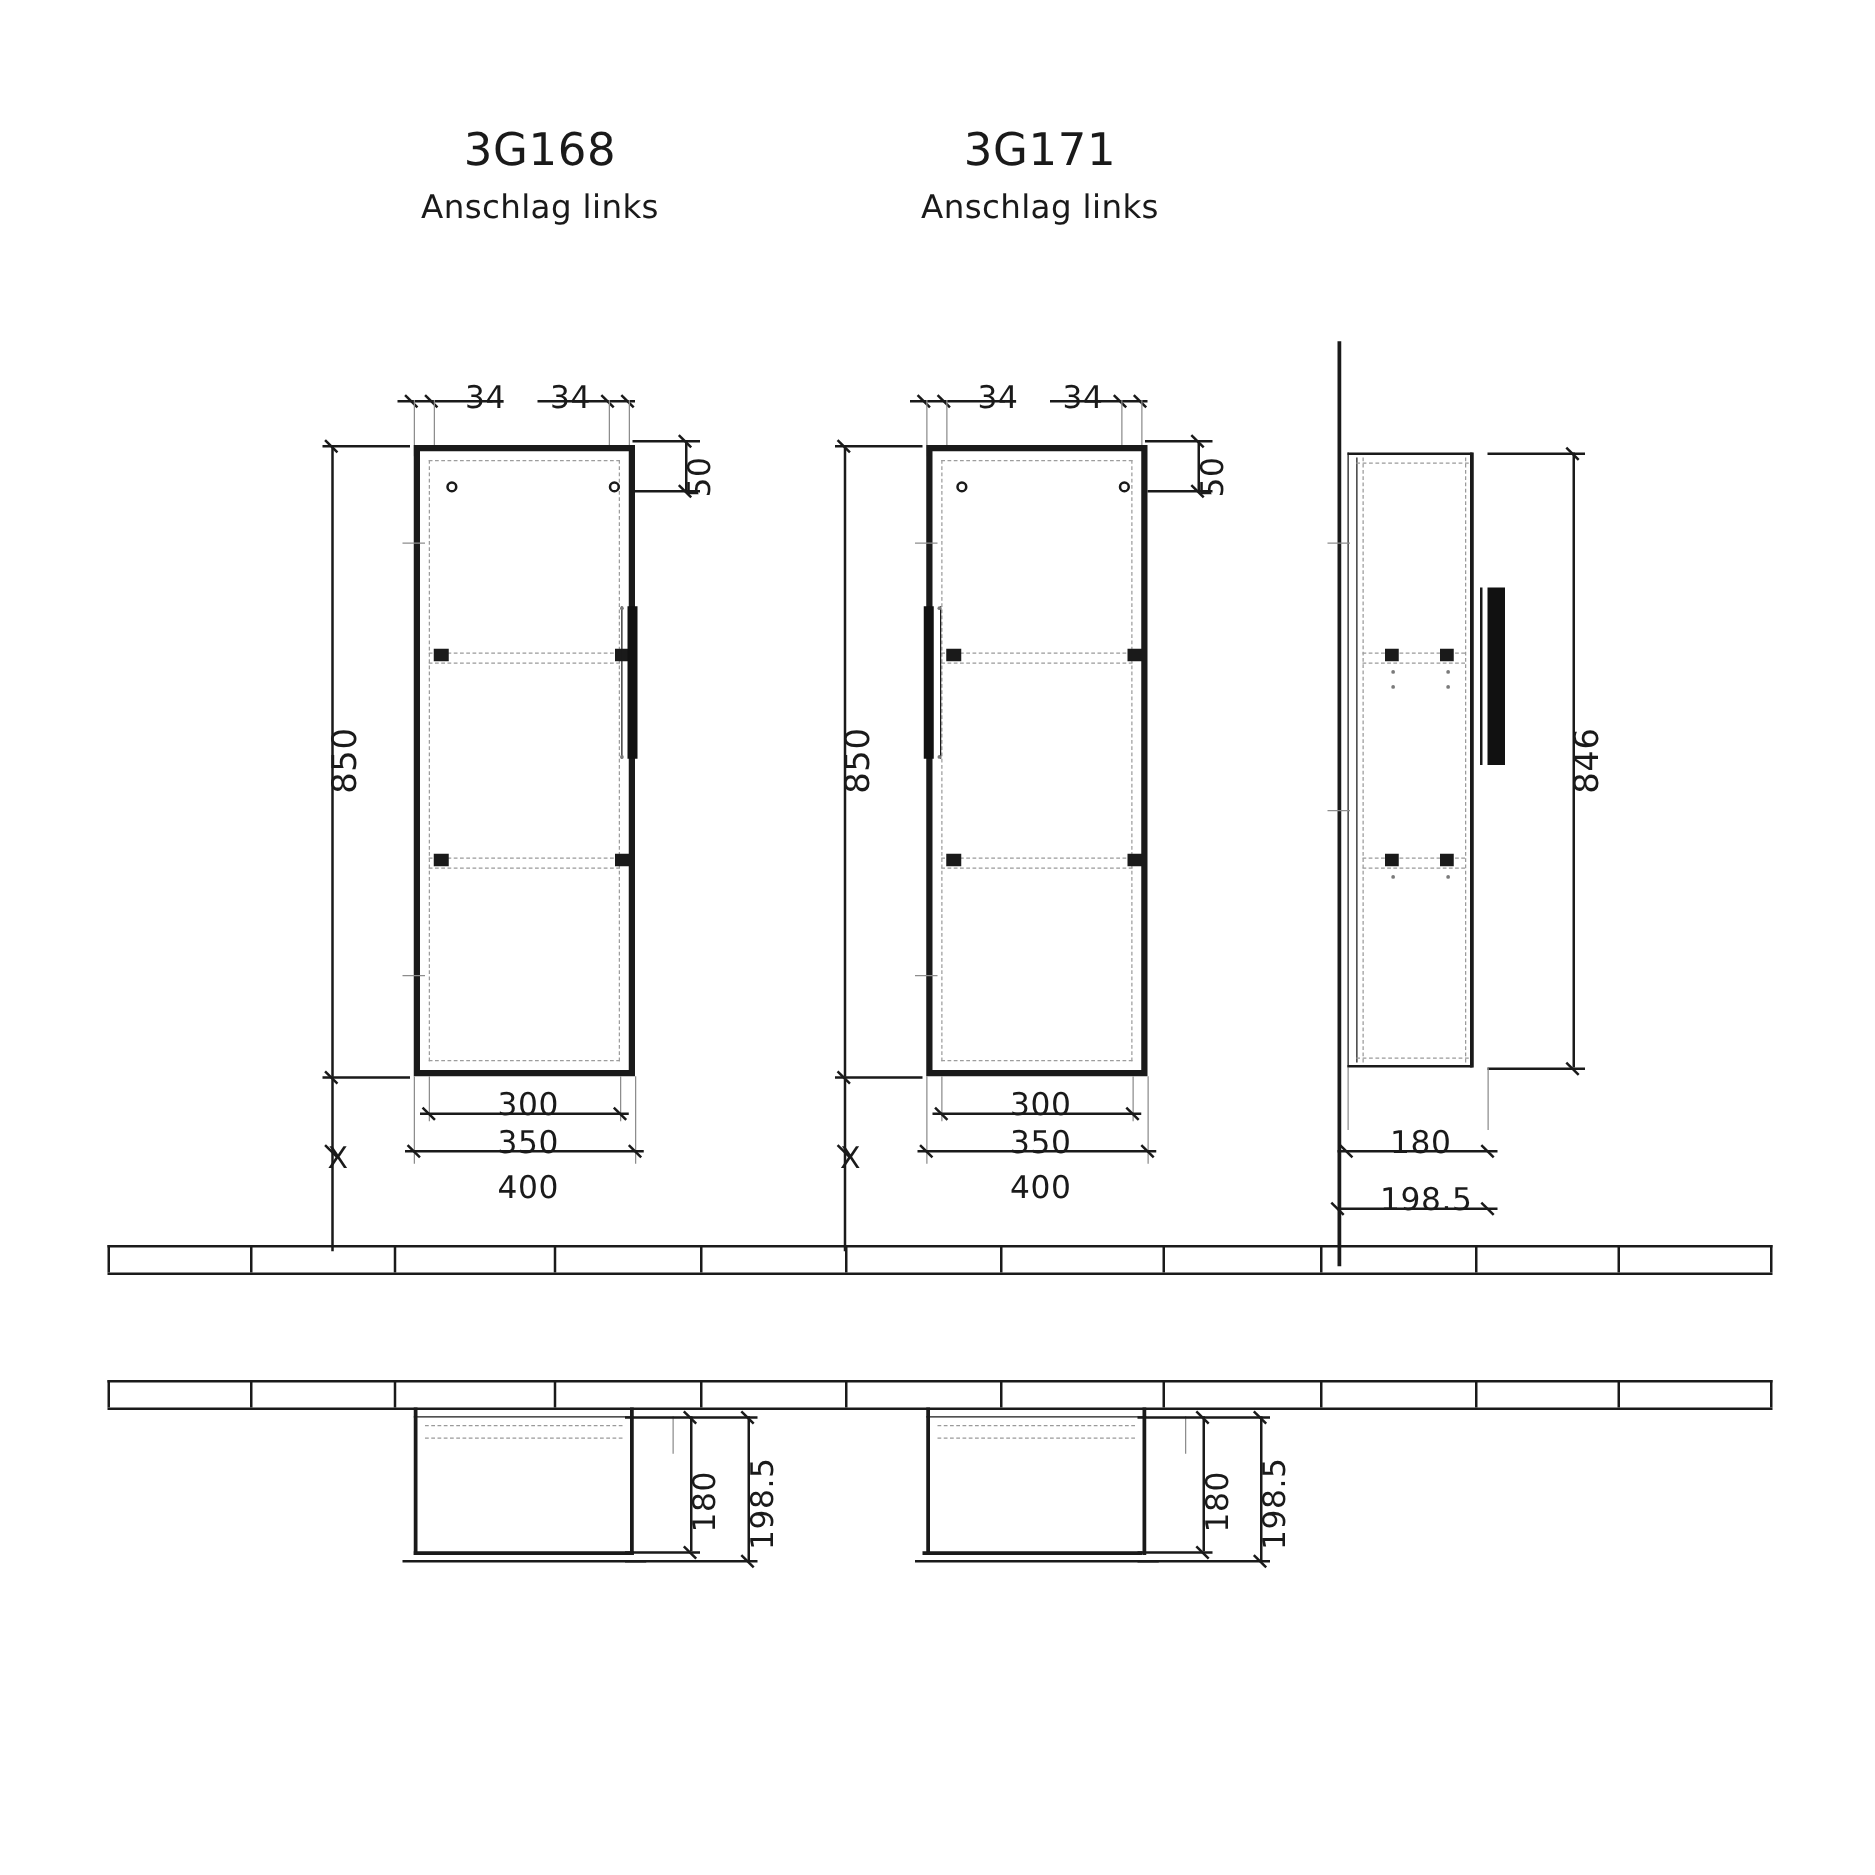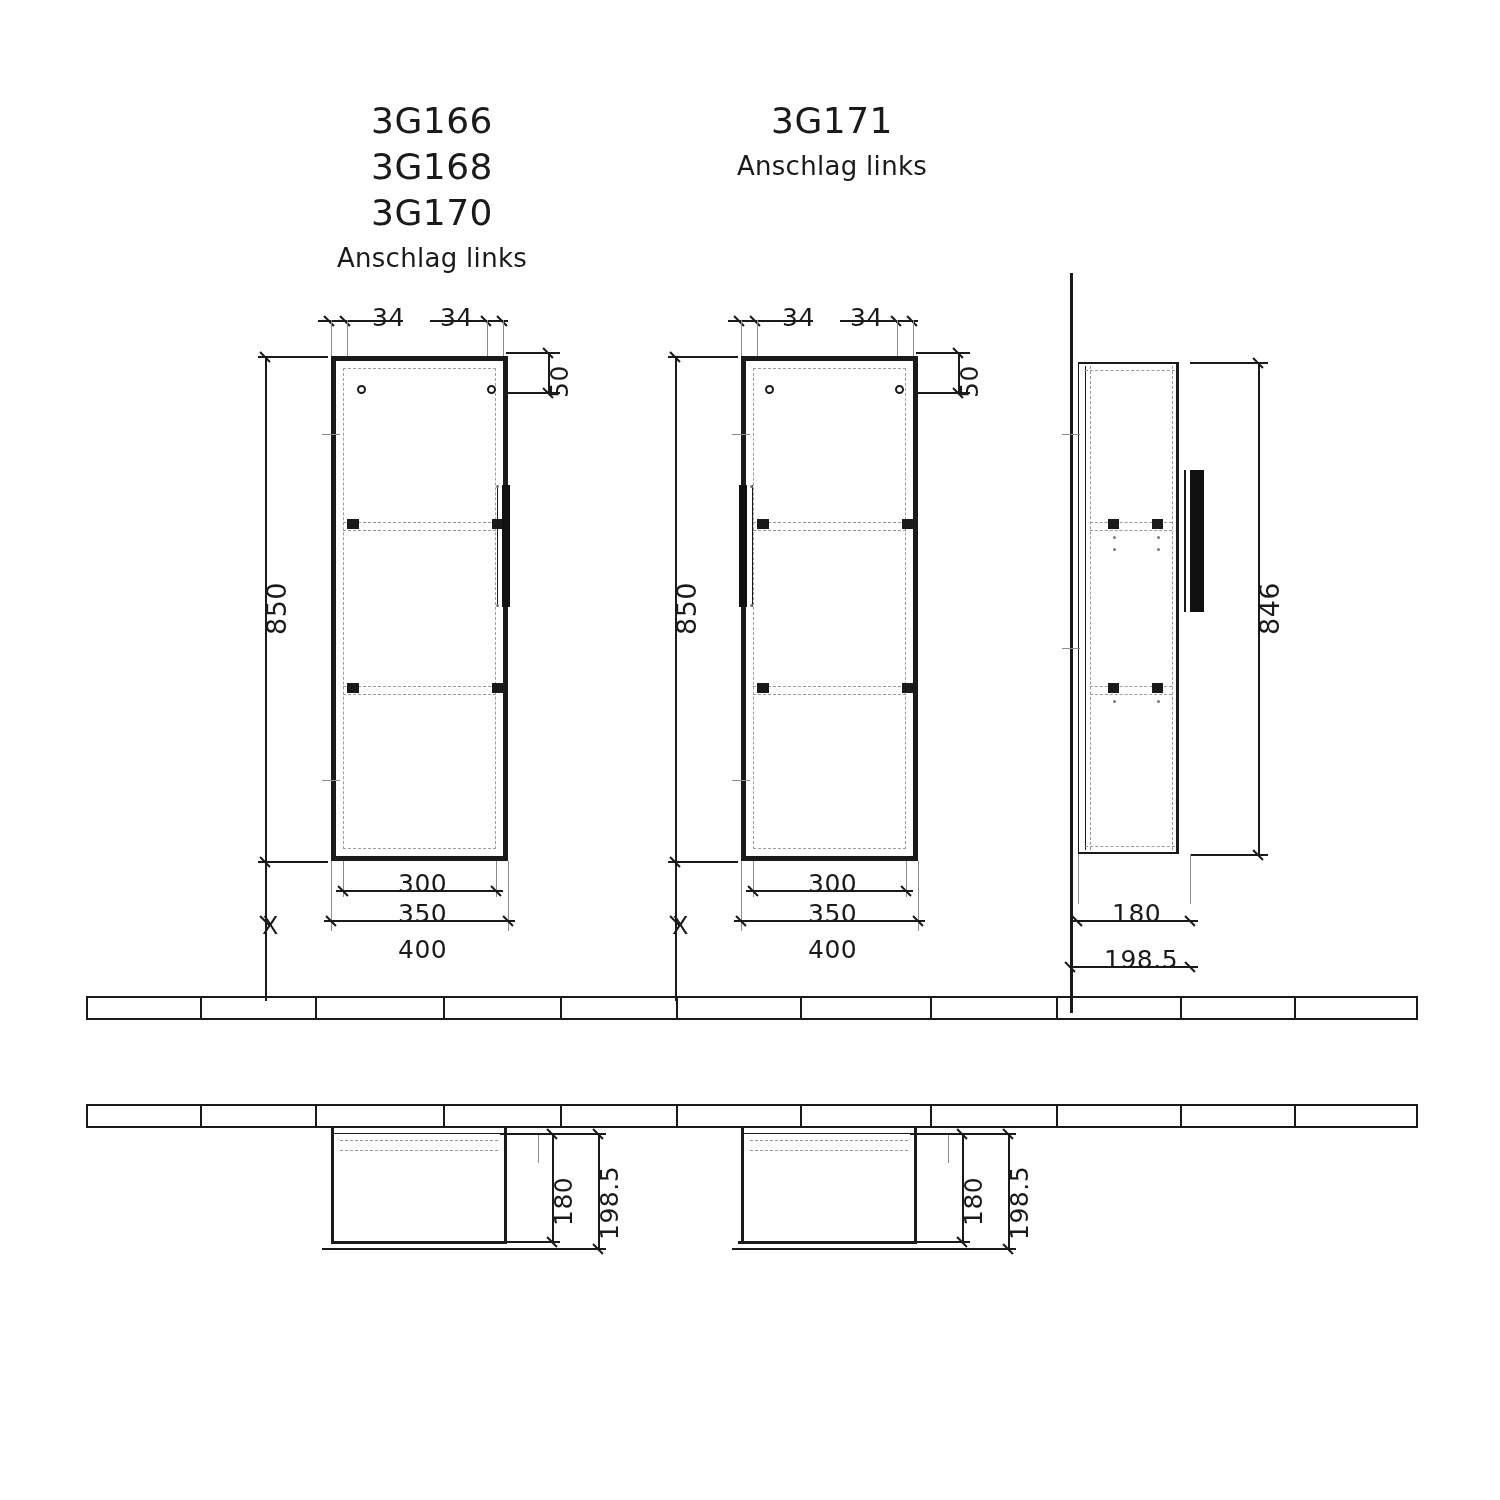--- a/index.html
+++ b/index.html
@@ -120,23 +120,21 @@
     font-size: 24px;
     color: #1a1a1a;
   }
 </style>
 </head>
 <body>
 
 <div id="sheet">
 
   <div class="title-block" style="left:322px; top:98px; width:220px;">
-    <span class="code">3G166</span>
     <span class="code">3G168</span>
-    <span class="code">3G170</span>
     <span class="sub">Anschlag links</span>
   </div>
 
   <div class="title-block" style="left:722px; top:98px; width:220px;">
     <span class="code">3G171</span>
     <span class="sub">Anschlag links</span>
   </div>
 
   <div class="ln h2" style="left:318px; top:320px; width:76px;"></div>
   <div class="ln h2" style="left:430px; top:320px; width:78px;"></div>

